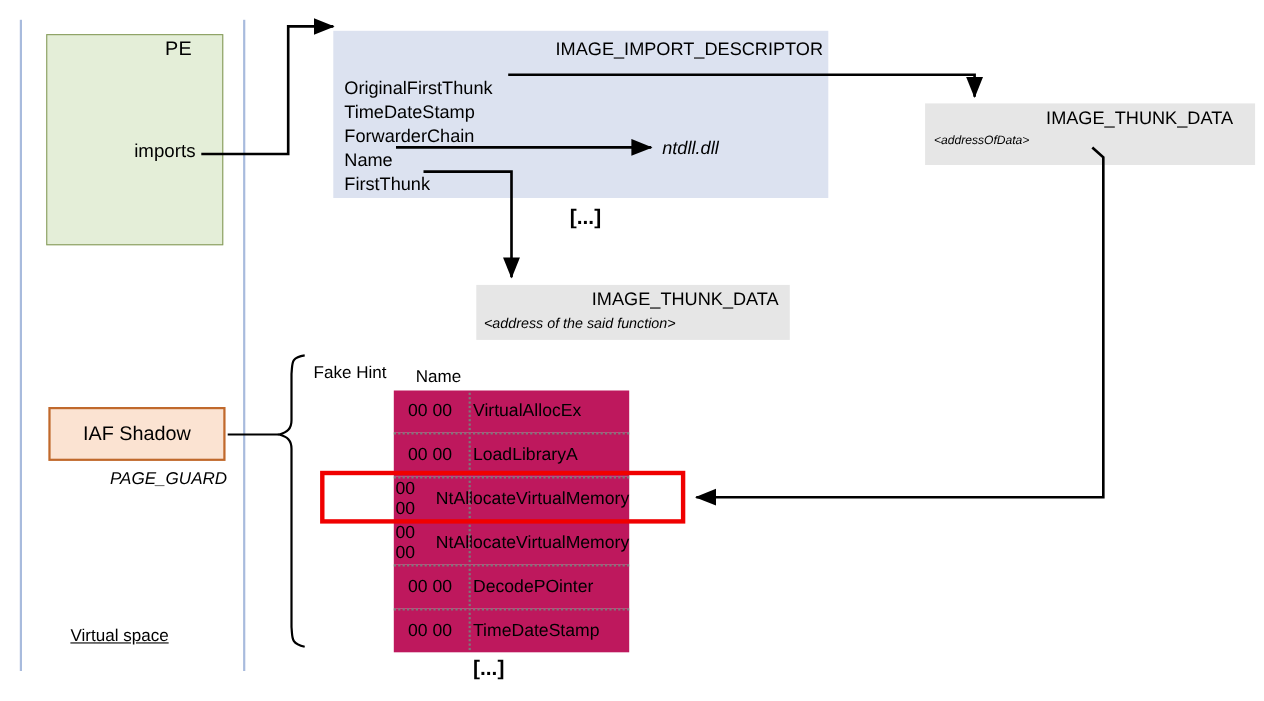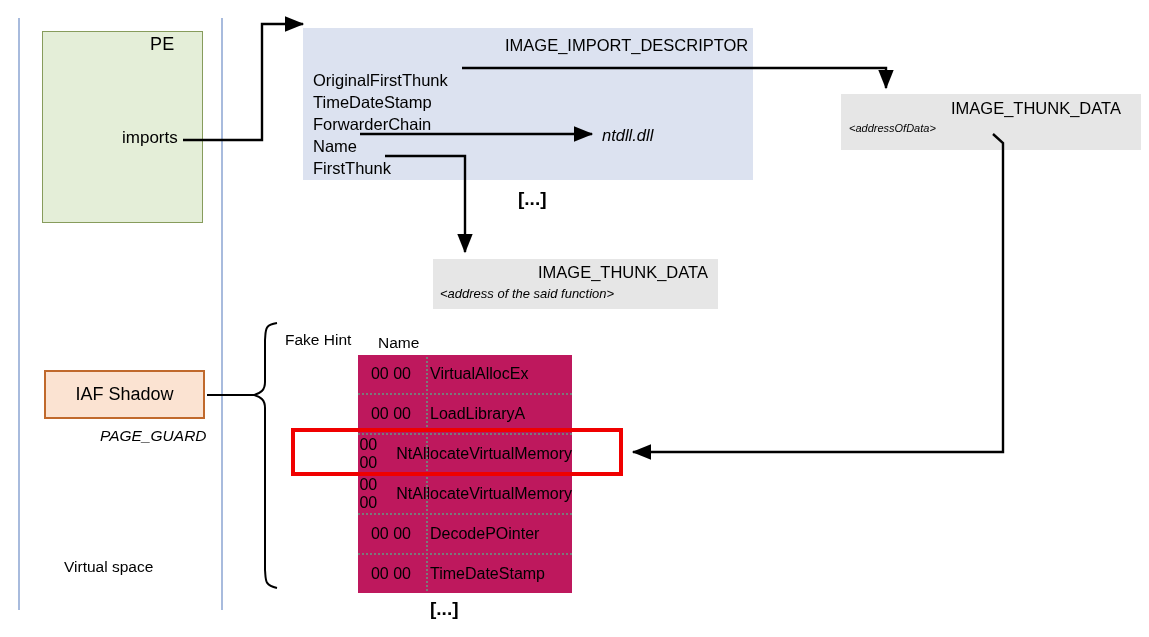--- a/index.html
+++ b/index.html
@@ -126,22 +126,23 @@
     align-items: center;
     justify-content: center;
   }
   #iaf-box span { font-size: 18px; }
   #page-guard-label {
     left: 100px; top: 427px;
     font-size: 15.5px;
     font-style: italic;
   }
   #virtual-space-label {
-    left: 64px; top: 558px;
+    left: 64px; top: 570px;
     font-size: 15.5px;
+    text-decoration: underline;
   }
 
   
   #table-wrap {
     left: 310px; top: 355px;
     width: 262px;
   }
   #fake-hint-hdr {
     left: 285px; top: 331px;
     font-size: 15.5px;

